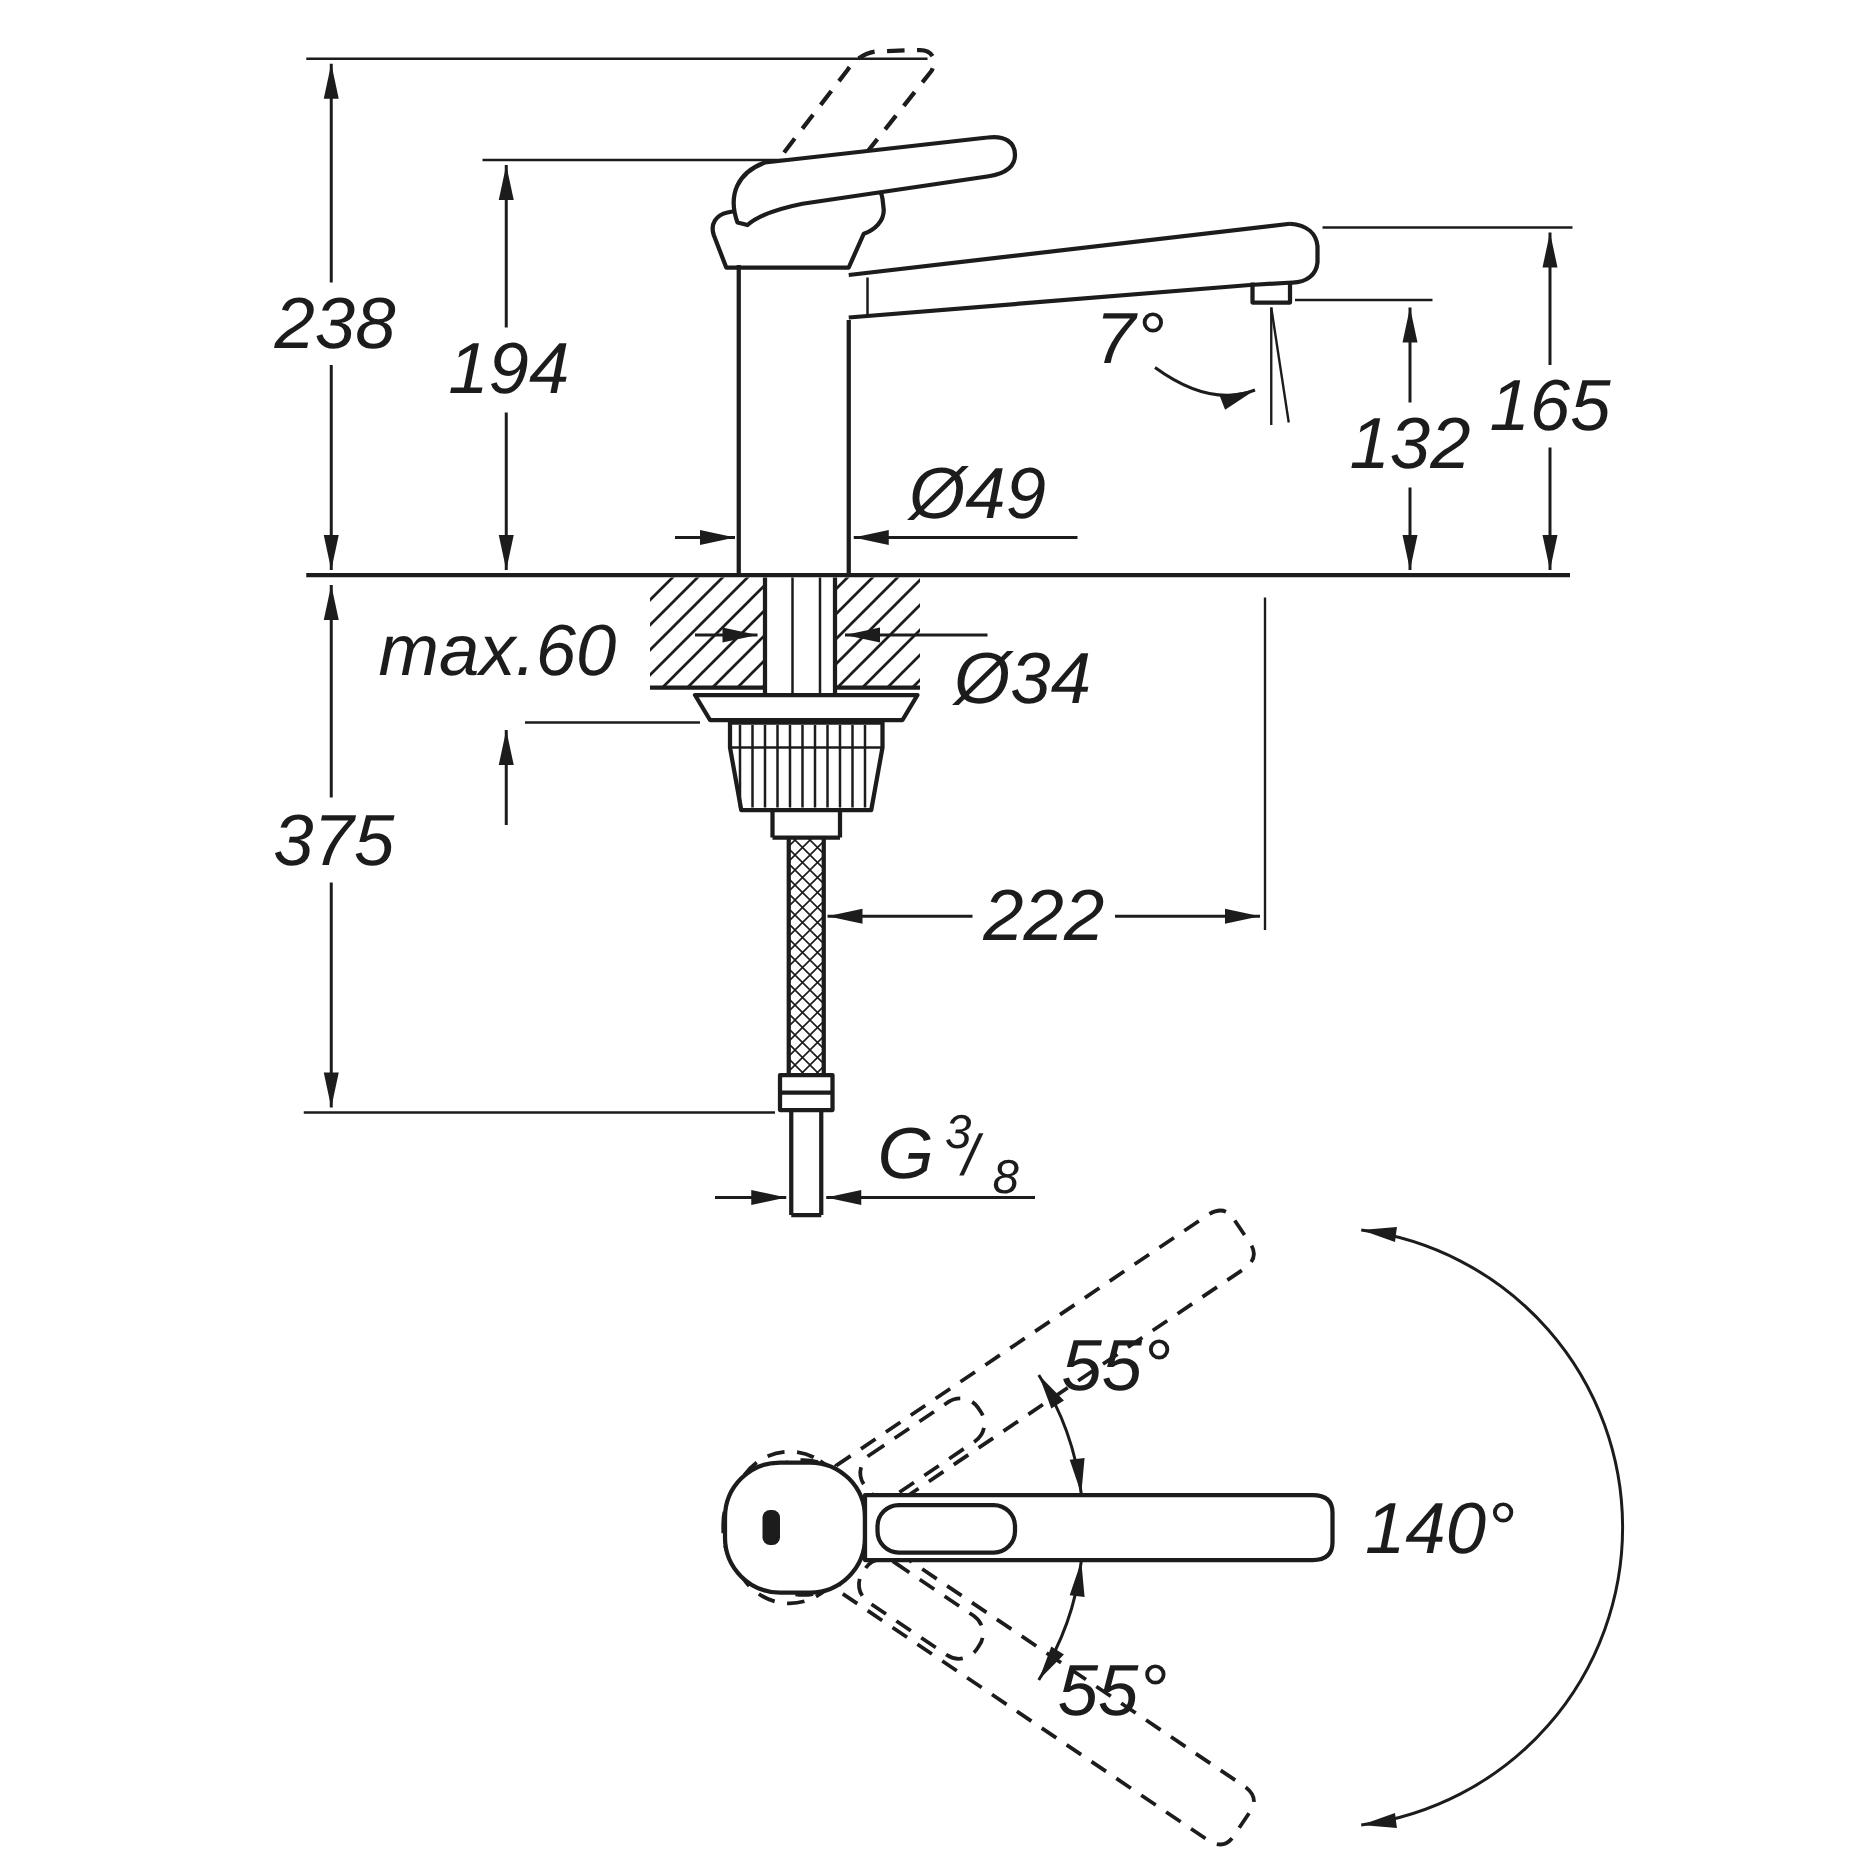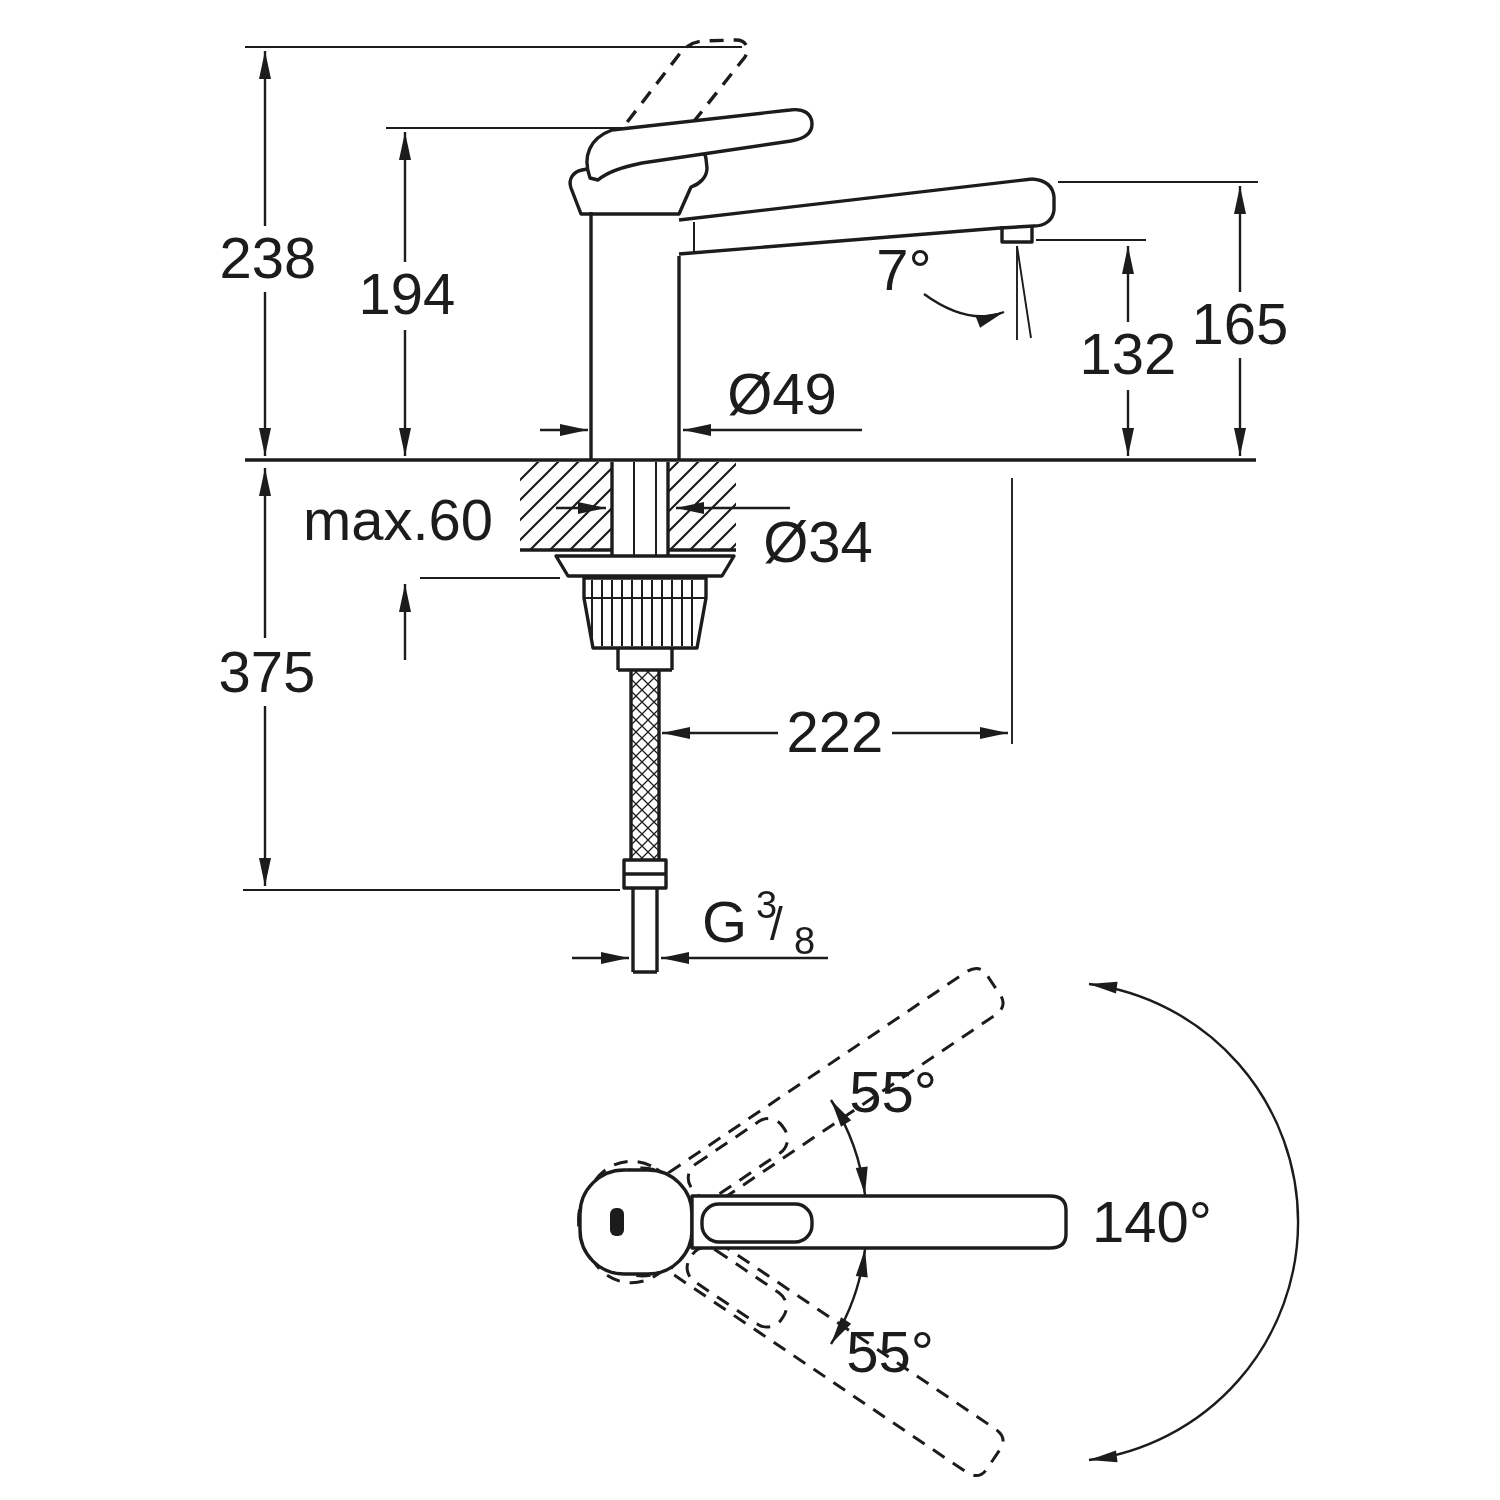--- a/index.html
+++ b/index.html
@@ -1,17 +1,17 @@
 <!DOCTYPE html>
 <html style="--line: #1c1c1c; --bg: #ffffff;"><head>
 <meta charset="utf-8">
 <style>
   :root { --line:#1c1c1c; --bg:#ffffff; }
   html,body { margin:0; padding:0; background:var(--bg); }
-  .stage { width:1500px; height:1500px; position:relative; background:var(--bg); }
+  .stage { width:1500px; height:1500px; position:relative; background:var(--bg);font-style:italic; }
   svg { display:block; }
   svg text { font-family:"Liberation Sans","DejaVu Sans",sans-serif; fill:var(--line); }
   .t  { font-size:58px; text-anchor:middle; }
   .tl { font-size:58px; text-anchor:start; }
   .ts { font-size:38px; text-anchor:start; }
   .tm { font-size:46px; text-anchor:start; }
   .o  { stroke:var(--line); stroke-width:3.4; fill:none; stroke-linejoin:round; }
   .of { stroke:var(--line); stroke-width:3.4; fill:#ffffff; stroke-linejoin:round; }
   .d  { stroke:var(--line); stroke-width:2.4; fill:none; }
   .e  { stroke:var(--line); stroke-width:1.9; fill:none; }

